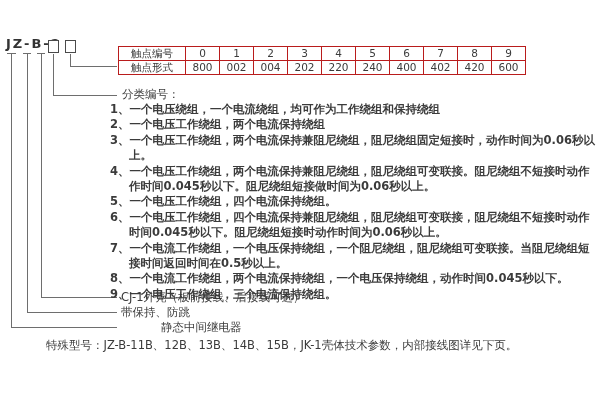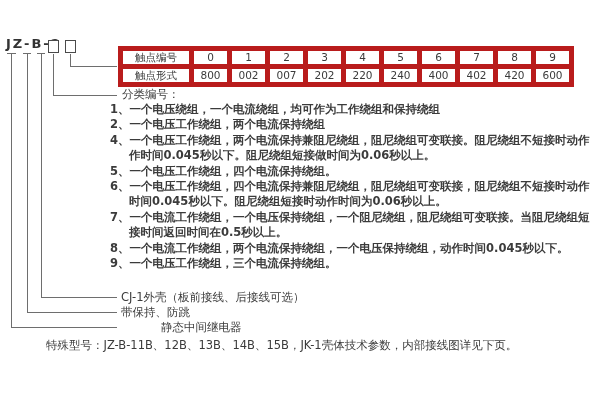--- a/index.html
+++ b/index.html
@@ -17,21 +17,21 @@
     border:1.5px solid #4a4a4a; box-sizing:border-box; background:#ffffff;
   }
   .mbox.b1 { left:48px; }
   .mbox.b2 { left:65px; }
   svg.lines { position:absolute; left:0; top:0; width:600px; height:400px; }
   table.contact {
     position:absolute; left:118px; top:46px;
     border-collapse:collapse; font-size:10.5px; color:#3b3b3b;
   }
   table.contact td {
-    border:5px solid #b91c1c; text-align:center; padding:0;
+    border:1px solid #b91c1c; text-align:center; padding:0;
     width:33px; height:13px; line-height:13px;
   }
   table.contact td.hdr { width:66px; }
   .cls-heading { position:absolute; left:122px; top:87px; font-size:11.5px; }
   .cls-list { position:absolute; left:110px; top:102px; width:489px; font-size:11.5px; }
   .cls-item { line-height:15.4px; padding-left:19px; text-indent:-19px;font-weight:bold; }
   .callout { position:absolute; left:121px; font-size:11.5px; line-height:15px; white-space:nowrap;text-align:right; }
   .callout.case  { top:290px; }
   .callout.hold  { top:305px; }
   .callout.relay { top:320px;margin-left:40px; }
@@ -66,36 +66,37 @@
           <td>5</td>
           <td>6</td>
           <td>7</td>
           <td>8</td>
           <td>9</td>
         </tr>
         <tr>
           <td class="hdr">触点形式</td>
           <td>800</td>
           <td>002</td>
-          <td>007</td>
+          <td>004</td>
           <td>202</td>
           <td>220</td>
           <td>240</td>
           <td>400</td>
           <td>402</td>
           <td>420</td>
           <td>600</td>
         </tr>
       </tbody>
   </table>
 
   <div class="cls-heading">分类编号：</div>
   <div class="cls-list">
       <div class="cls-item"><span>1、</span><span>一个电压绕组，一个电流绕组，均可作为工作绕组和保持绕组</span></div>
       <div class="cls-item"><span>2、</span><span>一个电压工作绕组，两个电流保持绕组</span></div>
+      <div class="cls-item"><span>3、</span><span>一个电压工作绕组，两个电流保持兼阻尼绕组，阻尼绕组固定短接时，动作时间为0.06秒以上。</span></div>
       <div class="cls-item"><span>4、</span><span>一个电压工作绕组，两个电流保持兼阻尼绕组，阻尼绕组可变联接。阻尼绕组不短接时动作作时间0.045秒以下。阻尼绕组短接做时间为0.06秒以上。</span></div>
       <div class="cls-item"><span>5、</span><span>一个电压工作绕组，四个电流保持绕组。</span></div>
       <div class="cls-item"><span>6、</span><span>一个电压工作绕组，四个电流保持兼阻尼绕组，阻尼绕组可变联接，阻尼绕组不短接时动作时间0.045秒以下。阻尼绕组短接时动作时间为0.06秒以上。</span></div>
       <div class="cls-item"><span>7、</span><span>一个电流工作绕组，一个电压保持绕组，一个阻尼绕组，阻尼绕组可变联接。当阻尼绕组短接时间返回时间在0.5秒以上。</span></div>
       <div class="cls-item"><span>8、</span><span>一个电流工作绕组，两个电流保持绕组，一个电压保持绕组，动作时间0.045秒以下。</span></div>
       <div class="cls-item"><span>9、</span><span>一个电压工作绕组，三个电流保持绕组。</span></div>
     </div>
 
   <div class="callout case">CJ-1外壳（板前接线、后接线可选）</div>
   <div class="callout hold">带保持、防跳</div>

